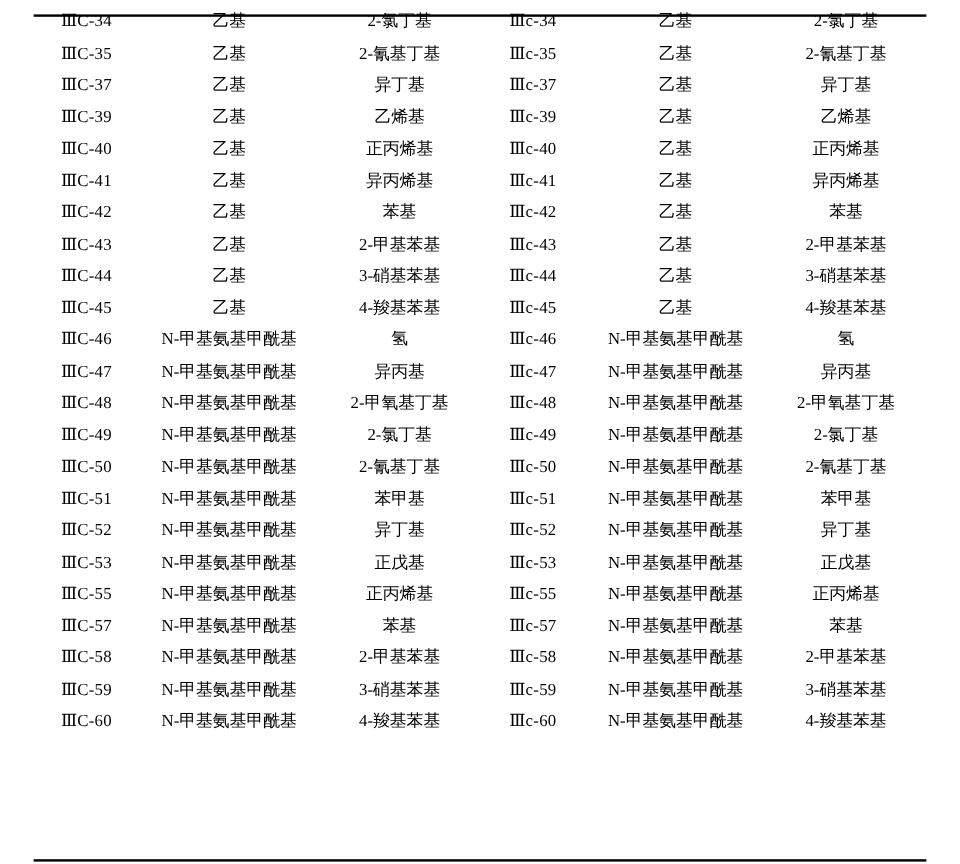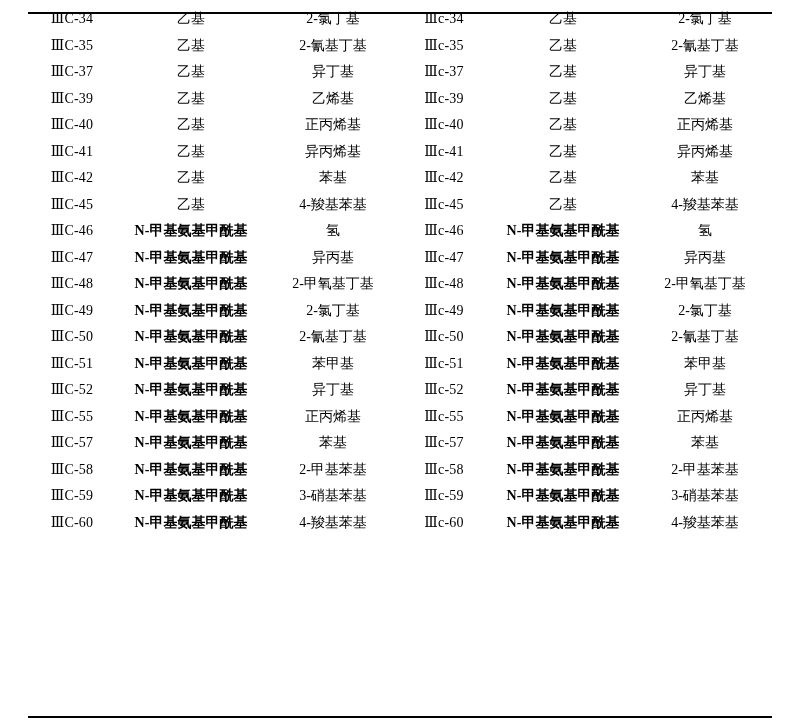--- a/index.html
+++ b/index.html
@@ -50,21 +50,21 @@
   }
   .rule-bottom {
     position: absolute;
     left: 28px;
     bottom: 8px;
     width: 744px;
     height: 2px;
     background: #000000;
   }
   td.code-cell { letter-spacing: 0.2px; }
-  td.narrow { font-size: 13px; font-weight: bold; }
+  td.narrow { font-size: 13px; }
 </style>
 </head>
 <body>
 
 <div id="page">
   <div class="rule-top"></div>
   <table class="data-table">
     <tbody>
         <tr>
           <td class="col-code code-cell">ⅢC-34</td>
@@ -116,20 +116,36 @@
         </tr>
         <tr>
           <td class="col-code code-cell">ⅢC-42</td>
           <td class="col-r1">乙基</td>
           <td class="col-r2">苯基</td>
           <td class="col-code code-cell">Ⅲc-42</td>
           <td class="col-r1">乙基</td>
           <td class="col-r2">苯基</td>
         </tr>
         <tr>
+          <td class="col-code code-cell">ⅢC-43</td>
+          <td class="col-r1">乙基</td>
+          <td class="col-r2">2-甲基苯基</td>
+          <td class="col-code code-cell">Ⅲc-43</td>
+          <td class="col-r1">乙基</td>
+          <td class="col-r2">2-甲基苯基</td>
+        </tr>
+        <tr>
+          <td class="col-code code-cell">ⅢC-44</td>
+          <td class="col-r1">乙基</td>
+          <td class="col-r2">3-硝基苯基</td>
+          <td class="col-code code-cell">Ⅲc-44</td>
+          <td class="col-r1">乙基</td>
+          <td class="col-r2">3-硝基苯基</td>
+        </tr>
+        <tr>
           <td class="col-code code-cell">ⅢC-45</td>
           <td class="col-r1">乙基</td>
           <td class="col-r2">4-羧基苯基</td>
           <td class="col-code code-cell">Ⅲc-45</td>
           <td class="col-r1">乙基</td>
           <td class="col-r2">4-羧基苯基</td>
         </tr>
         <tr>
           <td class="col-code code-cell">ⅢC-46</td>
           <td class="col-r1 narrow">N-甲基氨基甲酰基</td>
@@ -178,20 +194,28 @@
           <td class="col-r1 narrow">N-甲基氨基甲酰基</td>
           <td class="col-r2">苯甲基</td>
         </tr>
         <tr>
           <td class="col-code code-cell">ⅢC-52</td>
           <td class="col-r1 narrow">N-甲基氨基甲酰基</td>
           <td class="col-r2">异丁基</td>
           <td class="col-code code-cell">Ⅲc-52</td>
           <td class="col-r1 narrow">N-甲基氨基甲酰基</td>
           <td class="col-r2">异丁基</td>
+        </tr>
+        <tr>
+          <td class="col-code code-cell">ⅢC-53</td>
+          <td class="col-r1 narrow">N-甲基氨基甲酰基</td>
+          <td class="col-r2">正戊基</td>
+          <td class="col-code code-cell">Ⅲc-53</td>
+          <td class="col-r1 narrow">N-甲基氨基甲酰基</td>
+          <td class="col-r2">正戊基</td>
         </tr>
         <tr>
           <td class="col-code code-cell">ⅢC-55</td>
           <td class="col-r1 narrow">N-甲基氨基甲酰基</td>
           <td class="col-r2">正丙烯基</td>
           <td class="col-code code-cell">Ⅲc-55</td>
           <td class="col-r1 narrow">N-甲基氨基甲酰基</td>
           <td class="col-r2">正丙烯基</td>
         </tr>
         <tr>

